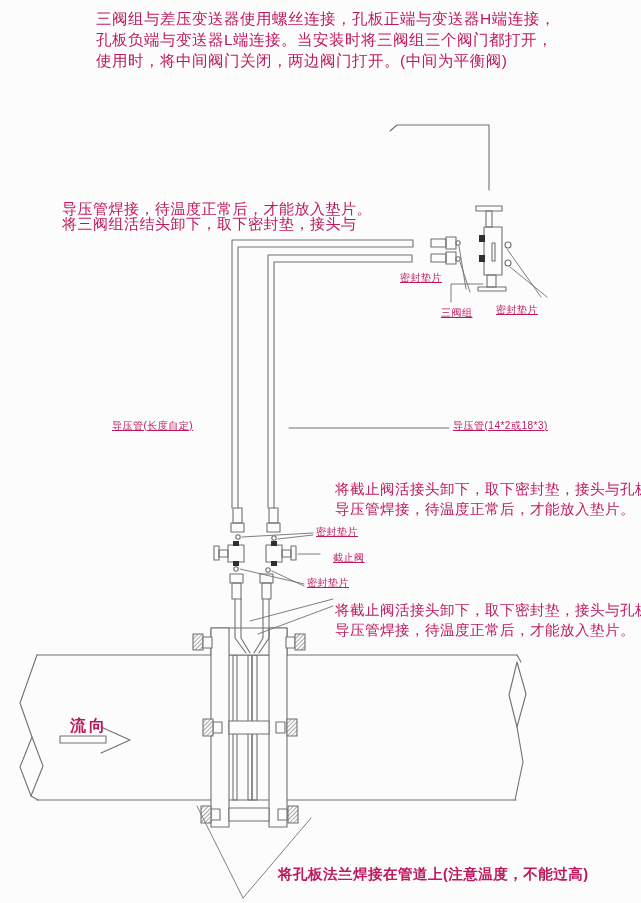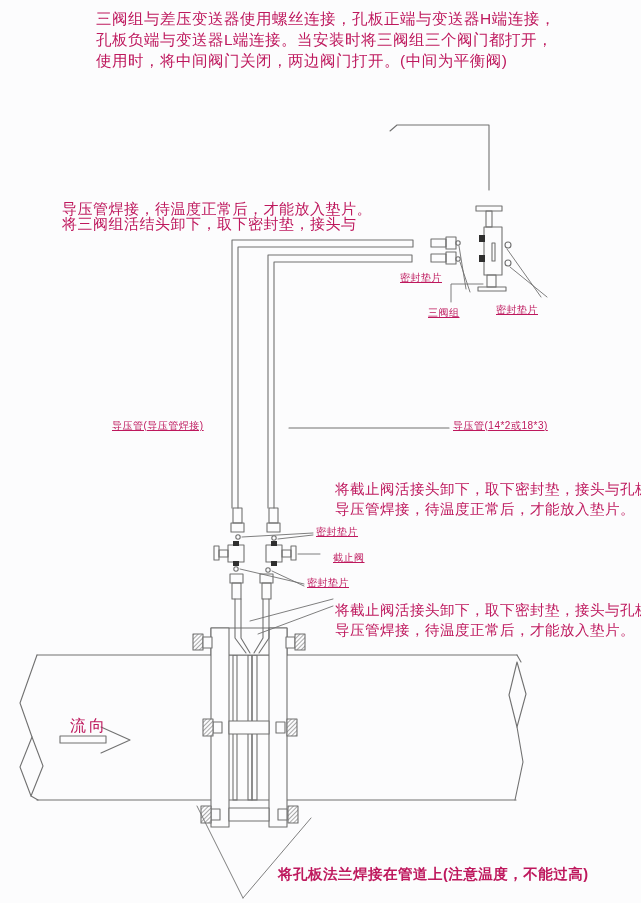--- a/index.html
+++ b/index.html
@@ -8,21 +8,21 @@
     background:#fcfcfd;overflow:hidden;
     font-family:"Liberation Sans","DejaVu Sans",sans-serif;
     color:#be185d;
   }
   #linework{position:absolute;left:0;top:0;}
   .txt{position:absolute;white-space:nowrap;letter-spacing:0.5px;}
   .note{font-size:15px;line-height:21px;}
   .note-sm{font-size:14.5px;line-height:20px;}
   .intro{font-size:15.5px;line-height:21px;}
   .lbl{font-size:10px;text-decoration:underline;}
-  .flow{font-size:16px;letter-spacing:3px;}
+  .flow{font-size:16px;letter-spacing:3px;font-weight:bold;}
 </style>
 </head>
 <body>
 
 <div id="stage">
 
   <svg id="linework" width="641" height="903" viewBox="0 0 641 903" fill="none" stroke="#717171" stroke-width="1.1" stroke-linecap="round" stroke-linejoin="round">
     <defs>
       <pattern id="hatch" width="3" height="3" patternUnits="userSpaceOnUse" patternTransform="rotate(45)">
         <rect width="3" height="3" fill="#fcfcfd" stroke="none"></rect>
@@ -186,24 +186,24 @@
   </svg>
 
   <div class="txt intro" style="left:96px;top:8px;">三阀组与差压变送器使用螺丝连接，孔板正端与变送器H端连接，</div>
   <div class="txt intro" style="left:96px;top:29px;text-align:right;">孔板负端与变送器L端连接。当安装时将三阀组三个阀门都打开，</div>
   <div class="txt intro" style="left:96px;top:50px;text-align:right;">使用时，将中间阀门关闭，两边阀门打开。(中间为平衡阀)</div>
 
   <div class="txt note" style="left:62px;top:177px;margin-top:36px;">将三阀组活结头卸下，取下密封垫，接头与</div>
   <div class="txt note" style="left:62px;top:198px;">导压管焊接，待温度正常后，才能放入垫片。</div>
 
   <div class="txt lbl" style="left:400px;top:271px;">密封垫片</div>
-  <div class="txt lbl" style="left:428px;top:306px;">三阀组</div>
+  <div class="txt lbl" style="left:441px;top:306px;">三阀组</div>
   <div class="txt lbl" style="left:496px;top:303px;">密封垫片</div>
 
-  <div class="txt lbl" style="left:112px;top:419px;">导压管(导压管焊接)</div>
+  <div class="txt lbl" style="left:112px;top:419px;">导压管(长度自定)</div>
   <div class="txt lbl" style="left:453px;top:419px;">导压管(14*2或18*3)</div>
 
   <div class="txt note-sm" style="left:335px;top:479px;">将截止阀活接头卸下，取下密封垫，接头与孔板</div>
   <div class="txt note-sm" style="left:335px;top:499px;">导压管焊接，待温度正常后，才能放入垫片。</div>
 
   <div class="txt lbl" style="left:316px;top:525px;">密封垫片</div>
   <div class="txt lbl" style="left:333px;top:551px;">截止阀</div>
   <div class="txt lbl" style="left:307px;top:576px;">密封垫片</div>
 
   <div class="txt note-sm" style="left:335px;top:600px;">将截止阀活接头卸下，取下密封垫，接头与孔板</div>

